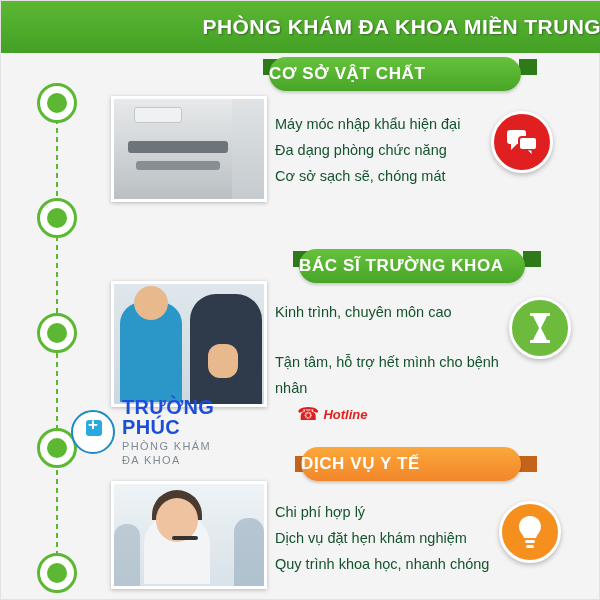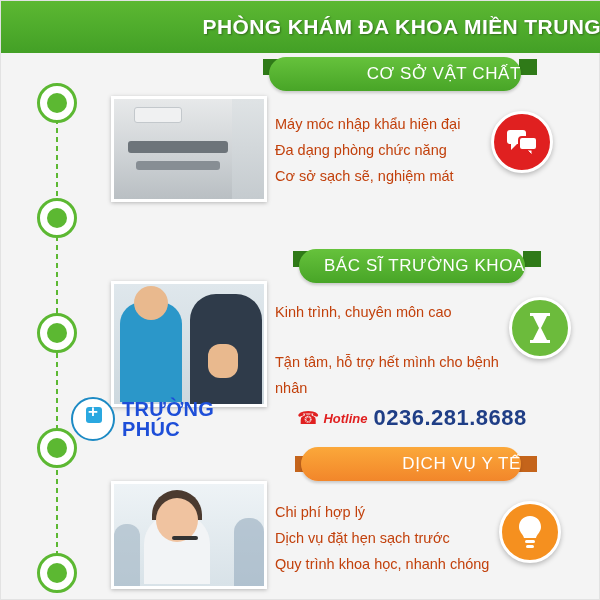--- a/index.html
+++ b/index.html
@@ -95,42 +95,42 @@
     box-shadow: 0 1px 4px rgba(0,0,0,0.25);
     overflow: hidden;
     background: #cfd6db;
   }
   .ribbon {
     position: absolute;
     height: 34px;
     border-radius: 17px;
     display: flex;
     align-items: center;
-    justify-content: flex-end;
+    justify-content: flex-start;
     color: #ffffff;
     font-size: 17px;
-    font-weight: normal;
+    font-weight: bold;
     letter-spacing: 0.6px;
     white-space: nowrap;
     box-shadow: 0 2px 3px rgba(0,0,0,0.18);
   }
   .ribbon.green { background: linear-gradient(180deg,#66c23c 0%, #48a527 100%); }
   .ribbon.orange { background: linear-gradient(180deg,#fba83a 0%, #f2862a 100%); }
   .ribbon-tail {
     position: absolute;
     width: 18px;
     height: 16px;
     top: 26px;
   }
   .ribbon-tail.green { background: #2f7a18; }
   .ribbon-tail.orange { background: #c4641b; }
 
   .bullets {
     position: absolute;
-    color: #c2410c;
+    color: #14532d;
     font-size: 14.5px;
     line-height: 26px;
   }
   .bullets div { white-space: nowrap; }
   .bullets div.wrap { white-space: normal; }
 
   
   .badge {
     position: absolute;
     width: 62px;
@@ -312,21 +312,21 @@
 
     <div class="ribbon-tail green" style="left:262px; top:58px;"></div>
     <div class="ribbon-tail green" style="left:518px; top:58px;"></div>
     <div class="ribbon green" style="left:268px; top:56px; width:252px;">
       <span>CƠ SỞ VẬT CHẤT</span>
     </div>
 
     <div class="bullets" style="left:274px; top:110px; width:230px;">
       <div>Máy móc nhập khẩu hiện đại</div>
       <div>Đa dạng phòng chức năng</div>
-      <div>Cơ sở sạch sẽ, nghiệm mát</div>
+      <div>Cơ sở sạch sẽ, chóng mát</div>
     </div>
 
     <div class="badge red" style="left:490px; top:110px;">
       <svg width="32" height="26" viewBox="0 0 32 26" aria-hidden="true">
         <rect x="1" y="1" width="19" height="14" rx="3" fill="#ffffff"></rect>
         <polygon points="5,15 5,21 11,15" fill="#ffffff"></polygon>
         <rect x="13" y="8" width="18" height="13" rx="3" fill="#ffffff" stroke="#e02020" stroke-width="2"></rect>
         <polygon points="26,21 26,26 21,21" fill="#ffffff" stroke="#e02020" stroke-width="1"></polygon>
       </svg>
     </div>
@@ -356,27 +356,27 @@
         <rect x="3" y="1" width="20" height="3" fill="#ffffff"></rect>
         <rect x="3" y="28" width="20" height="3" fill="#ffffff"></rect>
         <path d="M6 4 L20 4 L14 16 L20 28 L6 28 L12 16 Z" fill="#ffffff"></path>
       </svg>
     </div>
 
     <div class="logo-block" style="left:70px; top:396px;">
       <div class="logo-mark"></div>
       <div class="logo-text">
         <div class="logo-name">TRƯỜNG PHÚC</div>
+        <div class="logo-sub">PHÒNG KHÁM ĐA KHOA</div>
       </div>
     </div>
 
     <div class="hotline" style="left:296px; top:404px;">
       <span class="phone-ic">☎</span>
       <span class="ht-label">Hotline</span>
-      <span class="ht-number">0236.281.8688</span>
     </div>
   </div>
 
   <div class="section">
     <div class="sec-photo ph3" style="left:110px; top:480px; width:150px; height:102px;">
       <div class="blurL"></div>
       <div class="blurR"></div>
       <div class="agent"></div>
       <div class="hair"></div>
       <div class="face"></div>
@@ -384,21 +384,21 @@
     </div>
 
     <div class="ribbon-tail orange" style="left:294px; top:455px;"></div>
     <div class="ribbon-tail orange" style="left:518px; top:455px;"></div>
     <div class="ribbon orange" style="left:300px; top:446px; width:220px;">
       <span>DỊCH VỤ Y TẾ</span>
     </div>
 
     <div class="bullets" style="left:274px; top:498px; width:228px;">
       <div>Chi phí hợp lý</div>
-      <div>Dịch vụ đặt hẹn sạch trước</div>
+      <div>Dịch vụ đặt hẹn khám nghiệm</div>
       <div>Quy trình khoa học, nhanh chóng</div>
     </div>
 
     <div class="badge orange" style="left:498px; top:500px;">
       <svg width="28" height="34" viewBox="0 0 28 34" aria-hidden="true">
         <path d="M14 1 C7 1 3 6 3 12 C3 17 7 19 8 23 L20 23 C21 19 25 17 25 12 C25 6 21 1 14 1 Z" fill="#ffffff"></path>
         <rect x="9" y="25" width="10" height="3" rx="1.5" fill="#ffffff"></rect>
         <rect x="10" y="30" width="8" height="3" rx="1.5" fill="#ffffff"></rect>
       </svg>
     </div>

